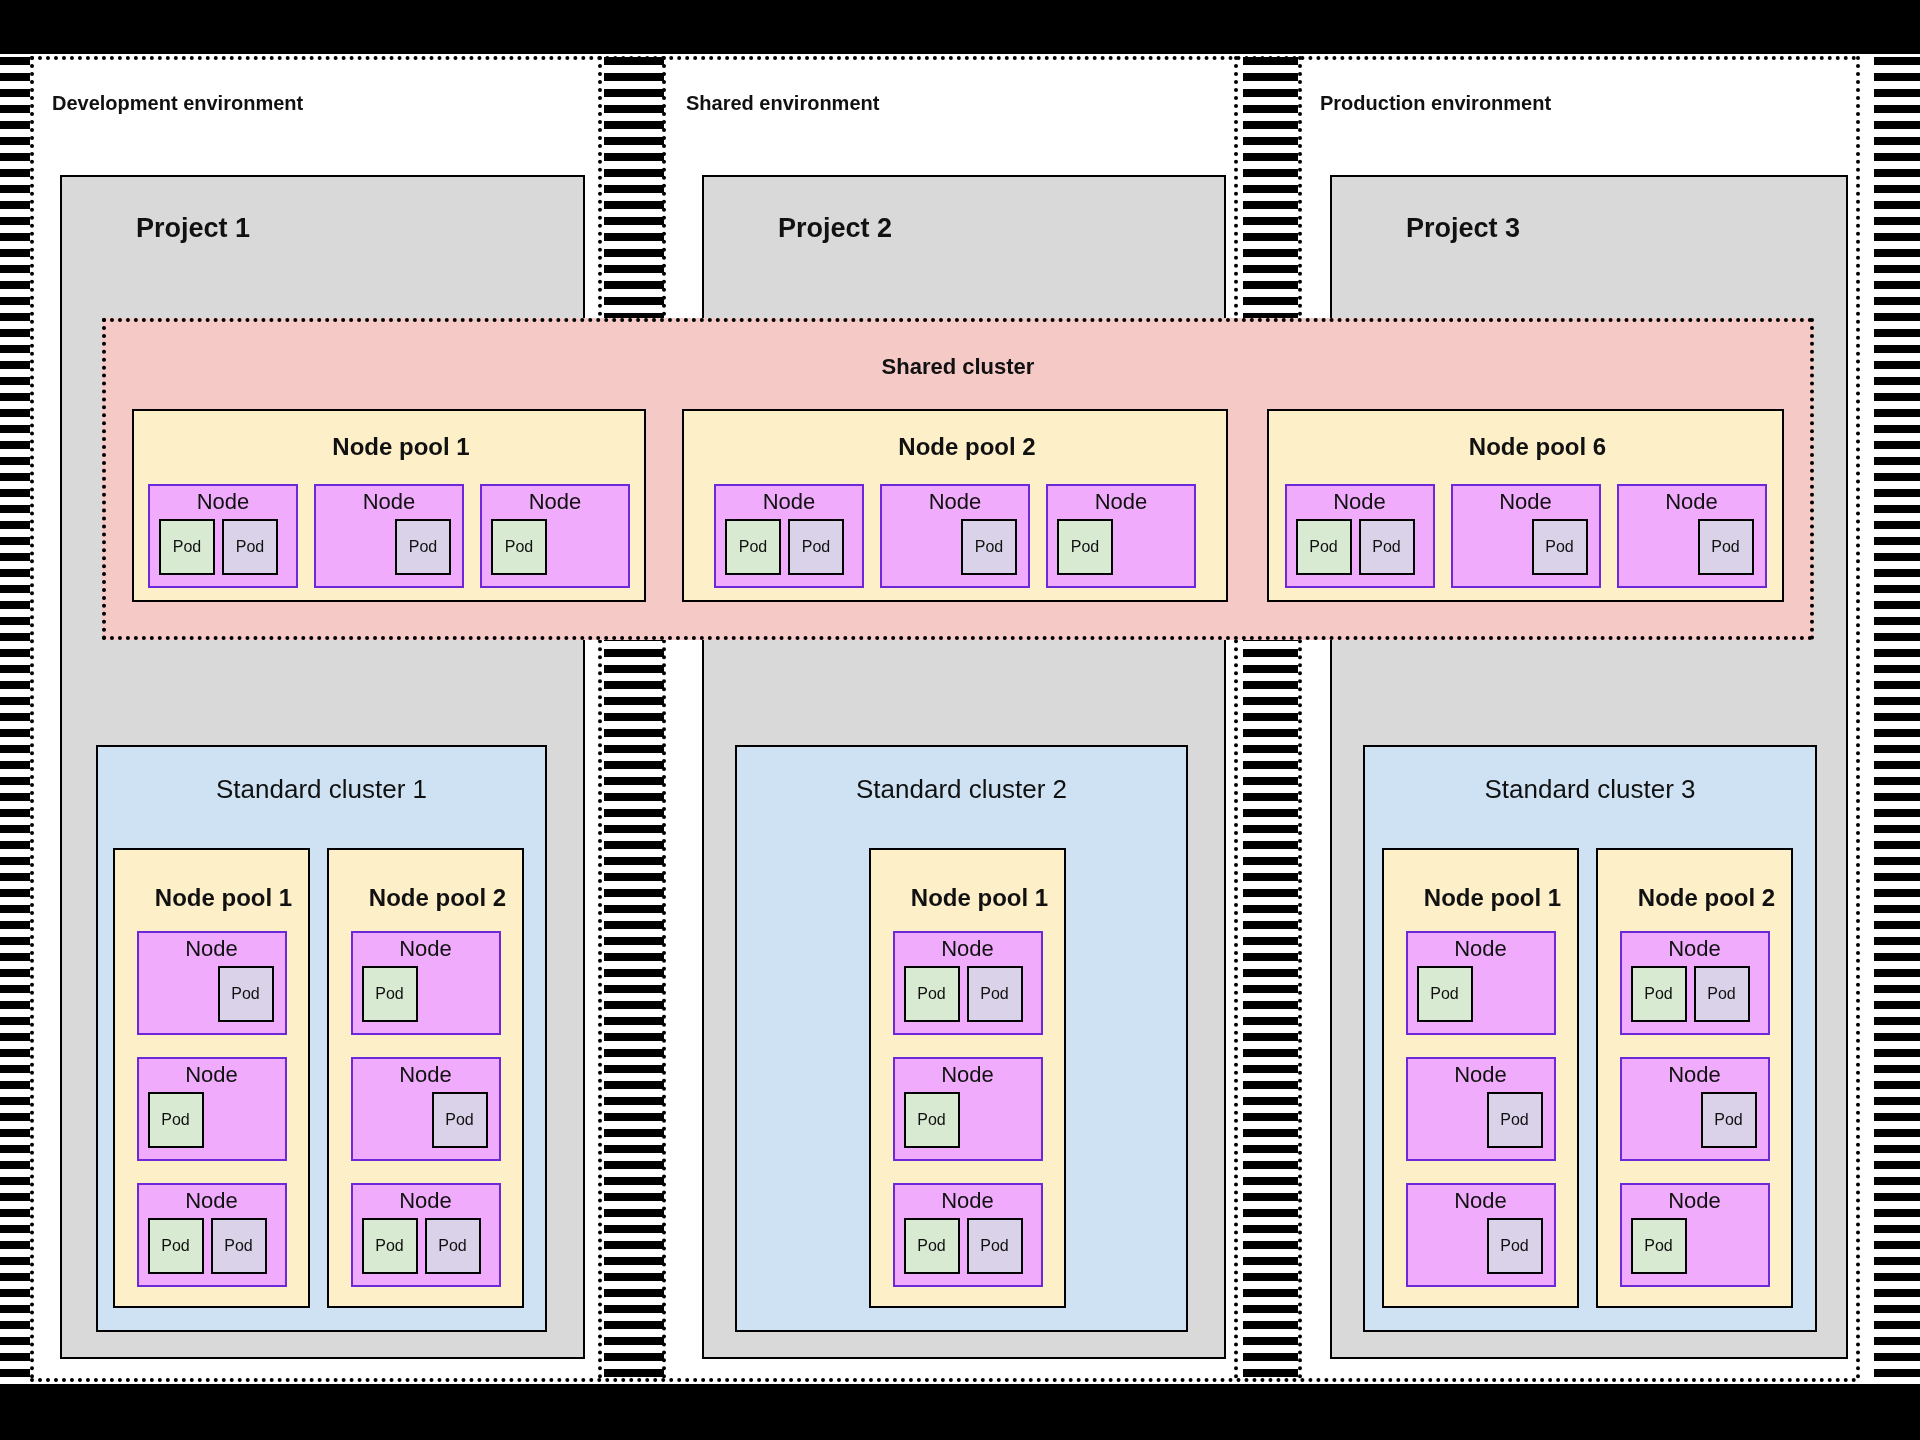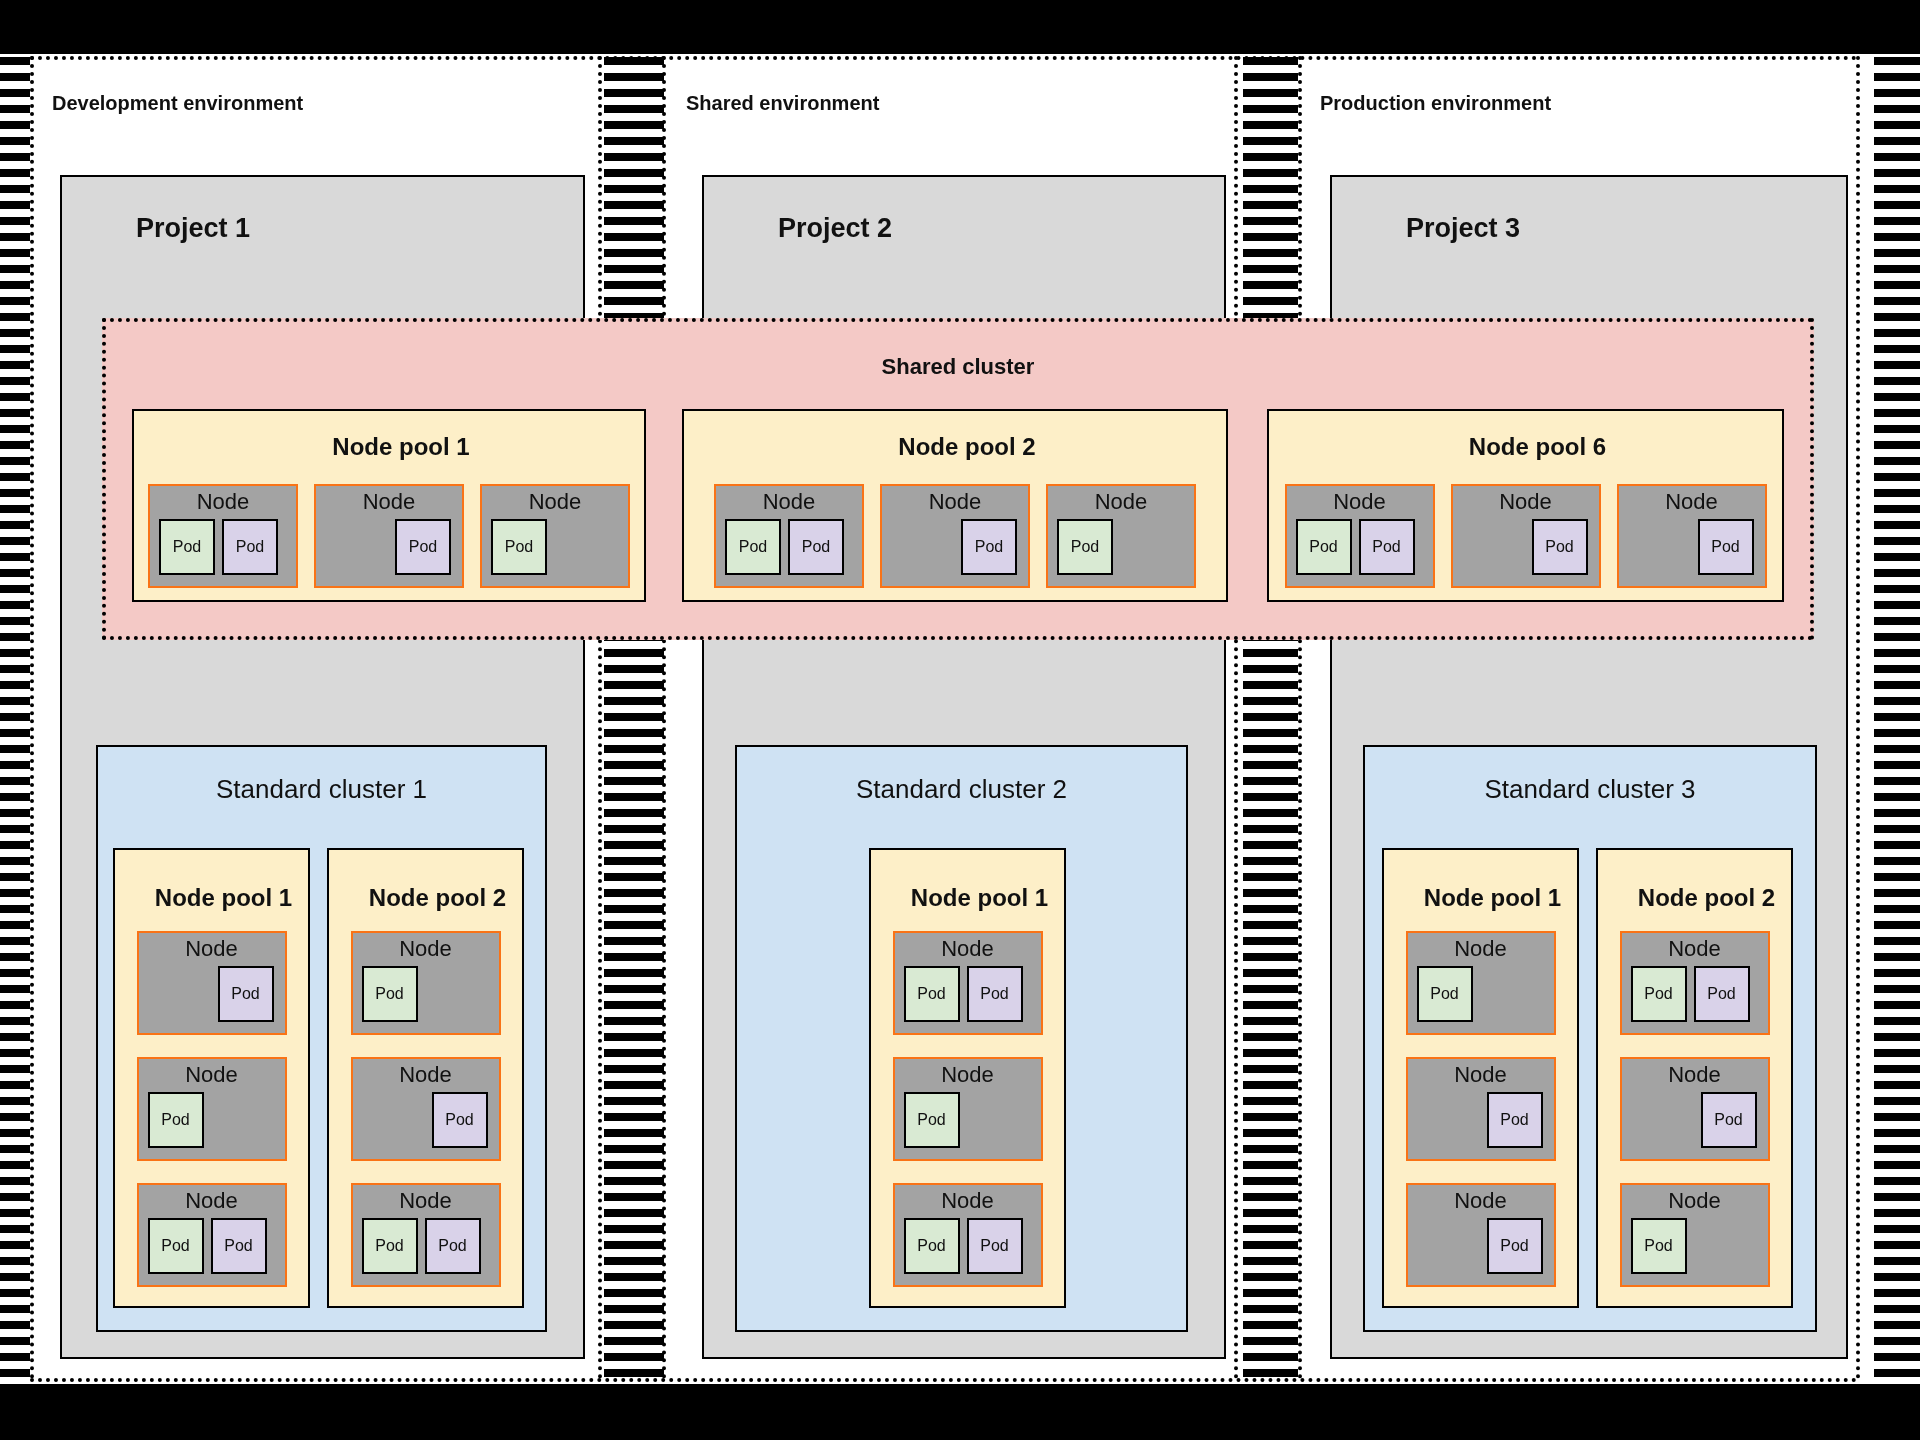--- a/index.html
+++ b/index.html
@@ -36,21 +36,21 @@
   .pool-sh-3{left:1161px;width:517px;}
   .cluster{position:absolute;top:745px;height:587px;background:var(--blue,#cfe2f3);
     border:2px solid #000;box-sizing:border-box;}
   .cluster-title{text-align:center;padding-top:27px;font-size:26px;font-weight:normal;}
   .cluster .pool{top:101px;height:460px;width:197px;}
   .cluster .pool-title{padding-top:34px;}
   .nodes-row{position:absolute;left:2px;right:2px;top:73px;display:flex;
     justify-content:center;gap:16px;}
   .nodes-col{position:absolute;left:2px;right:2px;top:81px;display:flex;
     flex-direction:column;align-items:center;gap:22px;}
-  .node{width:150px;height:104px;background:#a3a3a3;border:2px solid #f97316;
+  .node{width:150px;height:104px;background:#f0abfc;border:2px solid #6d28d9;
     box-sizing:border-box;flex:none;}
   .node-label{font-size:22px;text-align:center;margin-top:3px;line-height:26px;}
   .pods{display:flex;gap:7px;margin-top:4px;padding:0 9px;}
   .pods.align-right{justify-content:flex-end;padding-right:11px;}
   .pod{width:56px;height:56px;border:2px solid #000;box-sizing:border-box;
     display:flex;align-items:center;justify-content:center;font-size:16px;flex:none;}
   .pod-green{background:var(--green,#d9ead3);}
   .pod-purple{background:var(--purple,#d9d2e9);}
 </style>
 </head>

